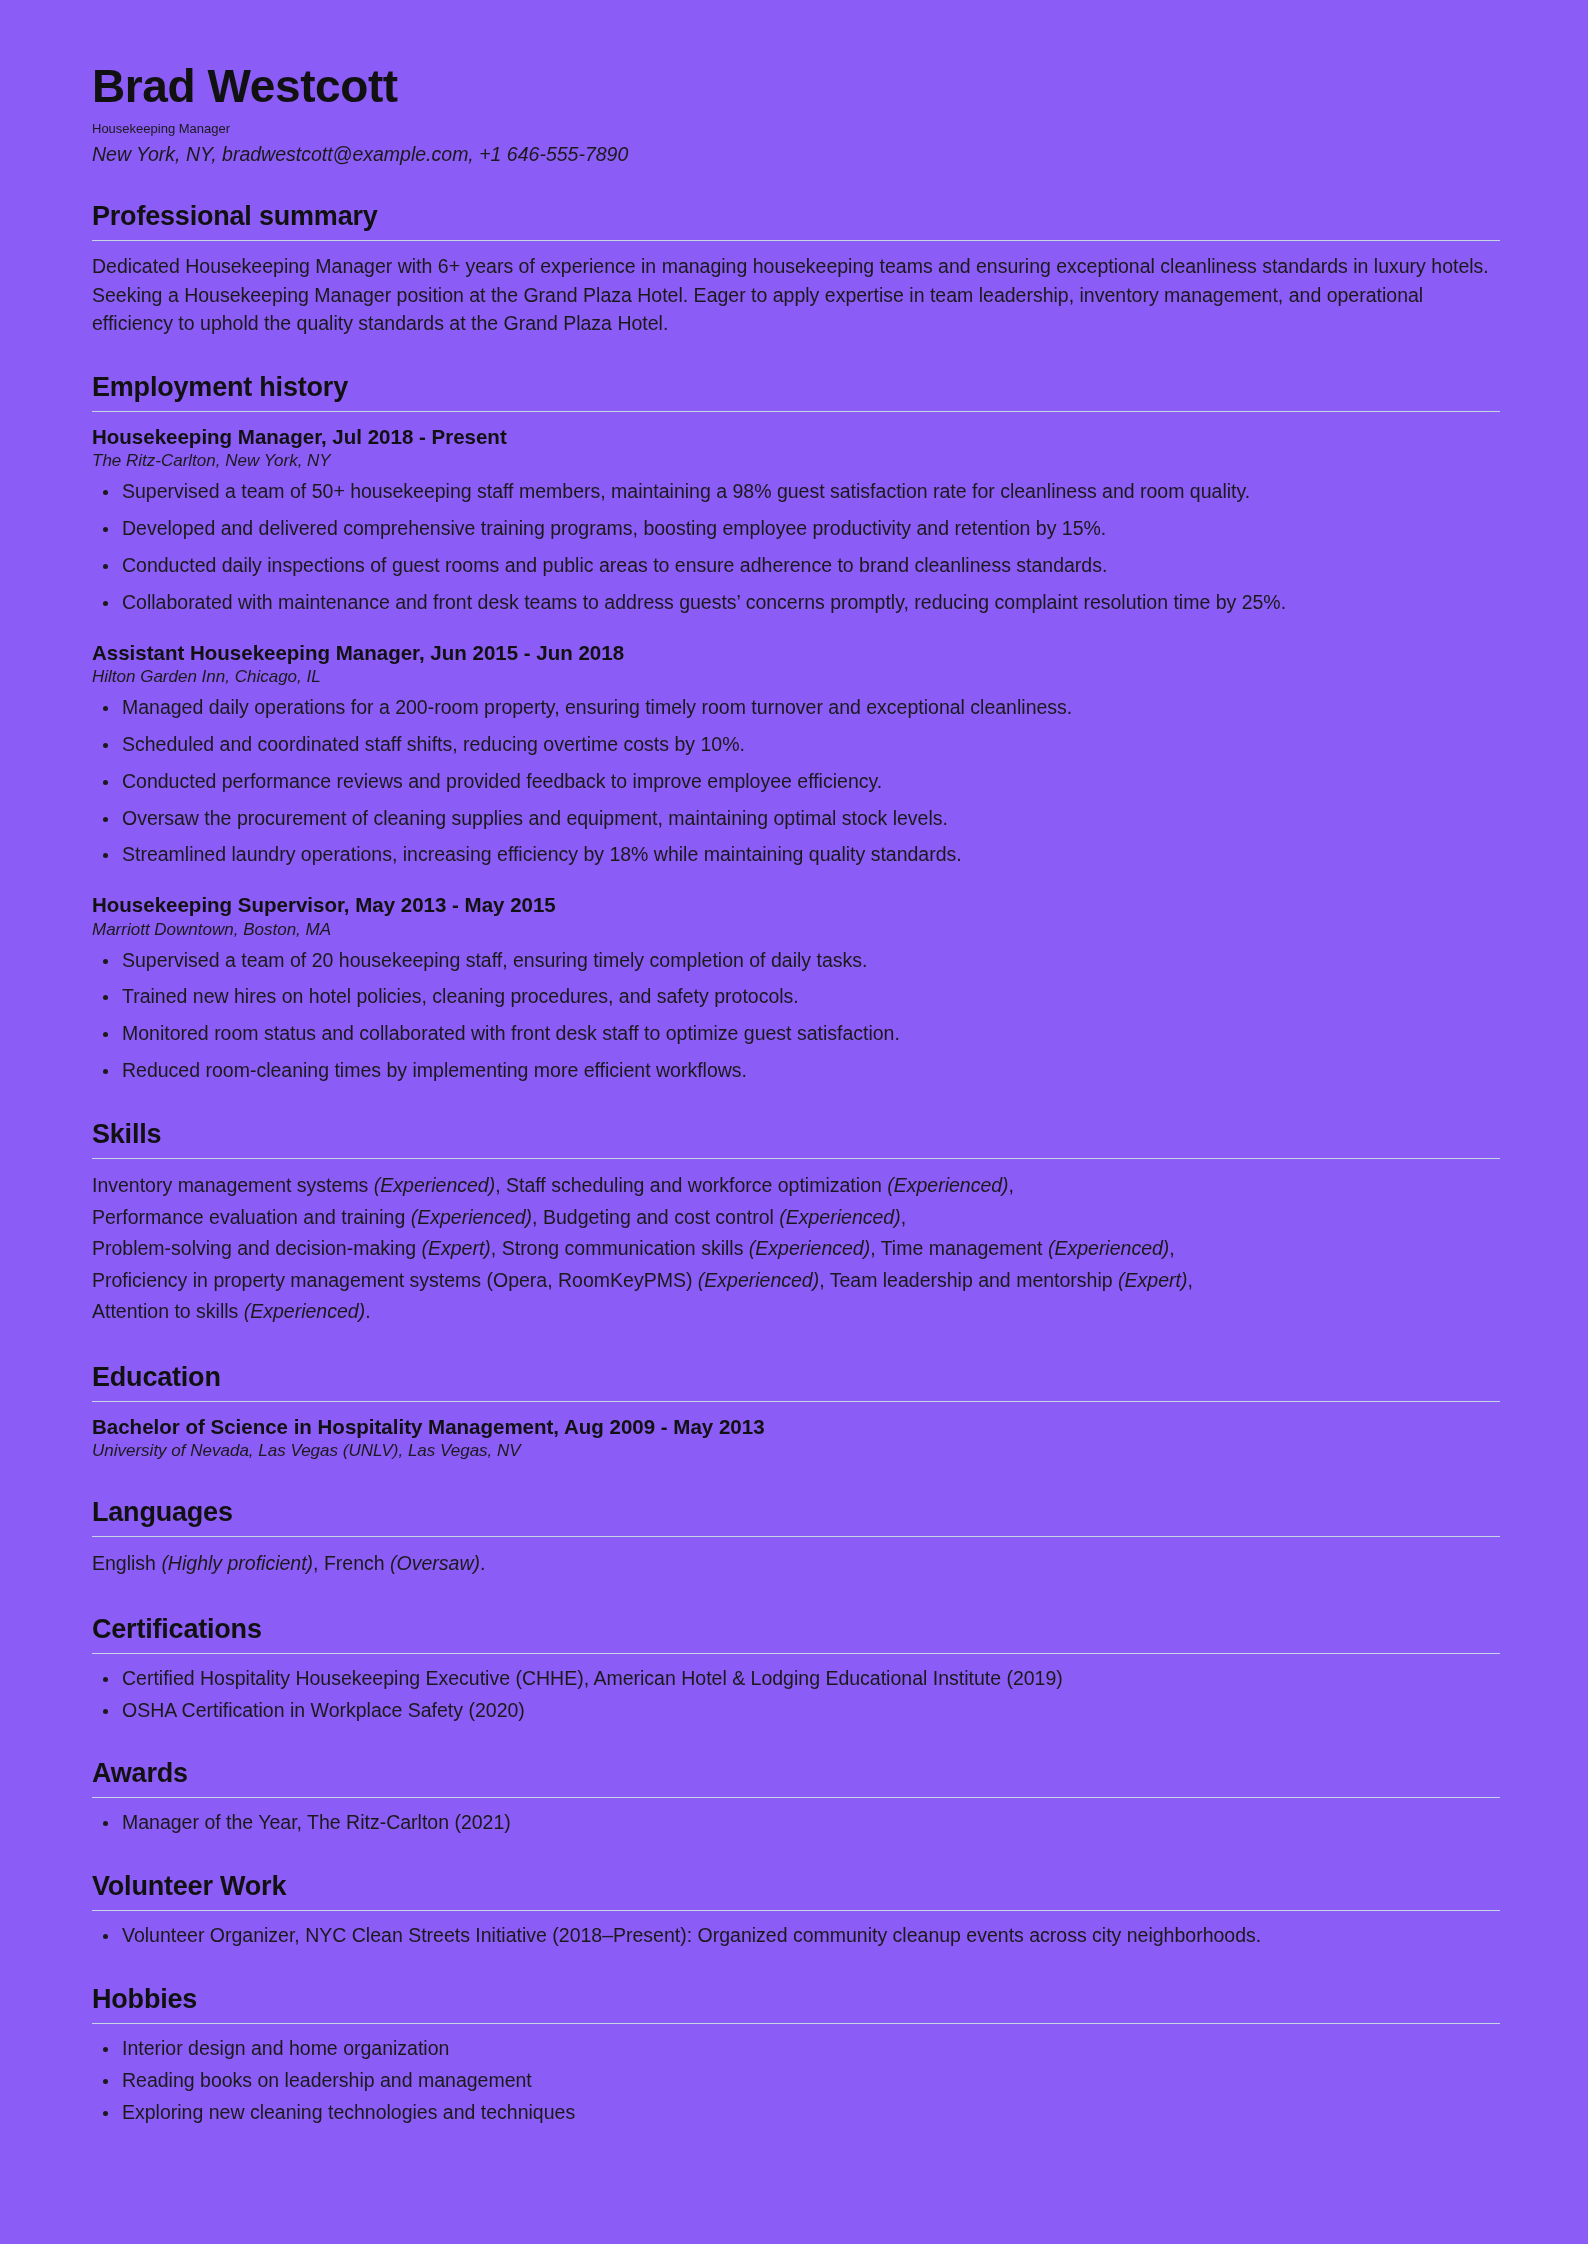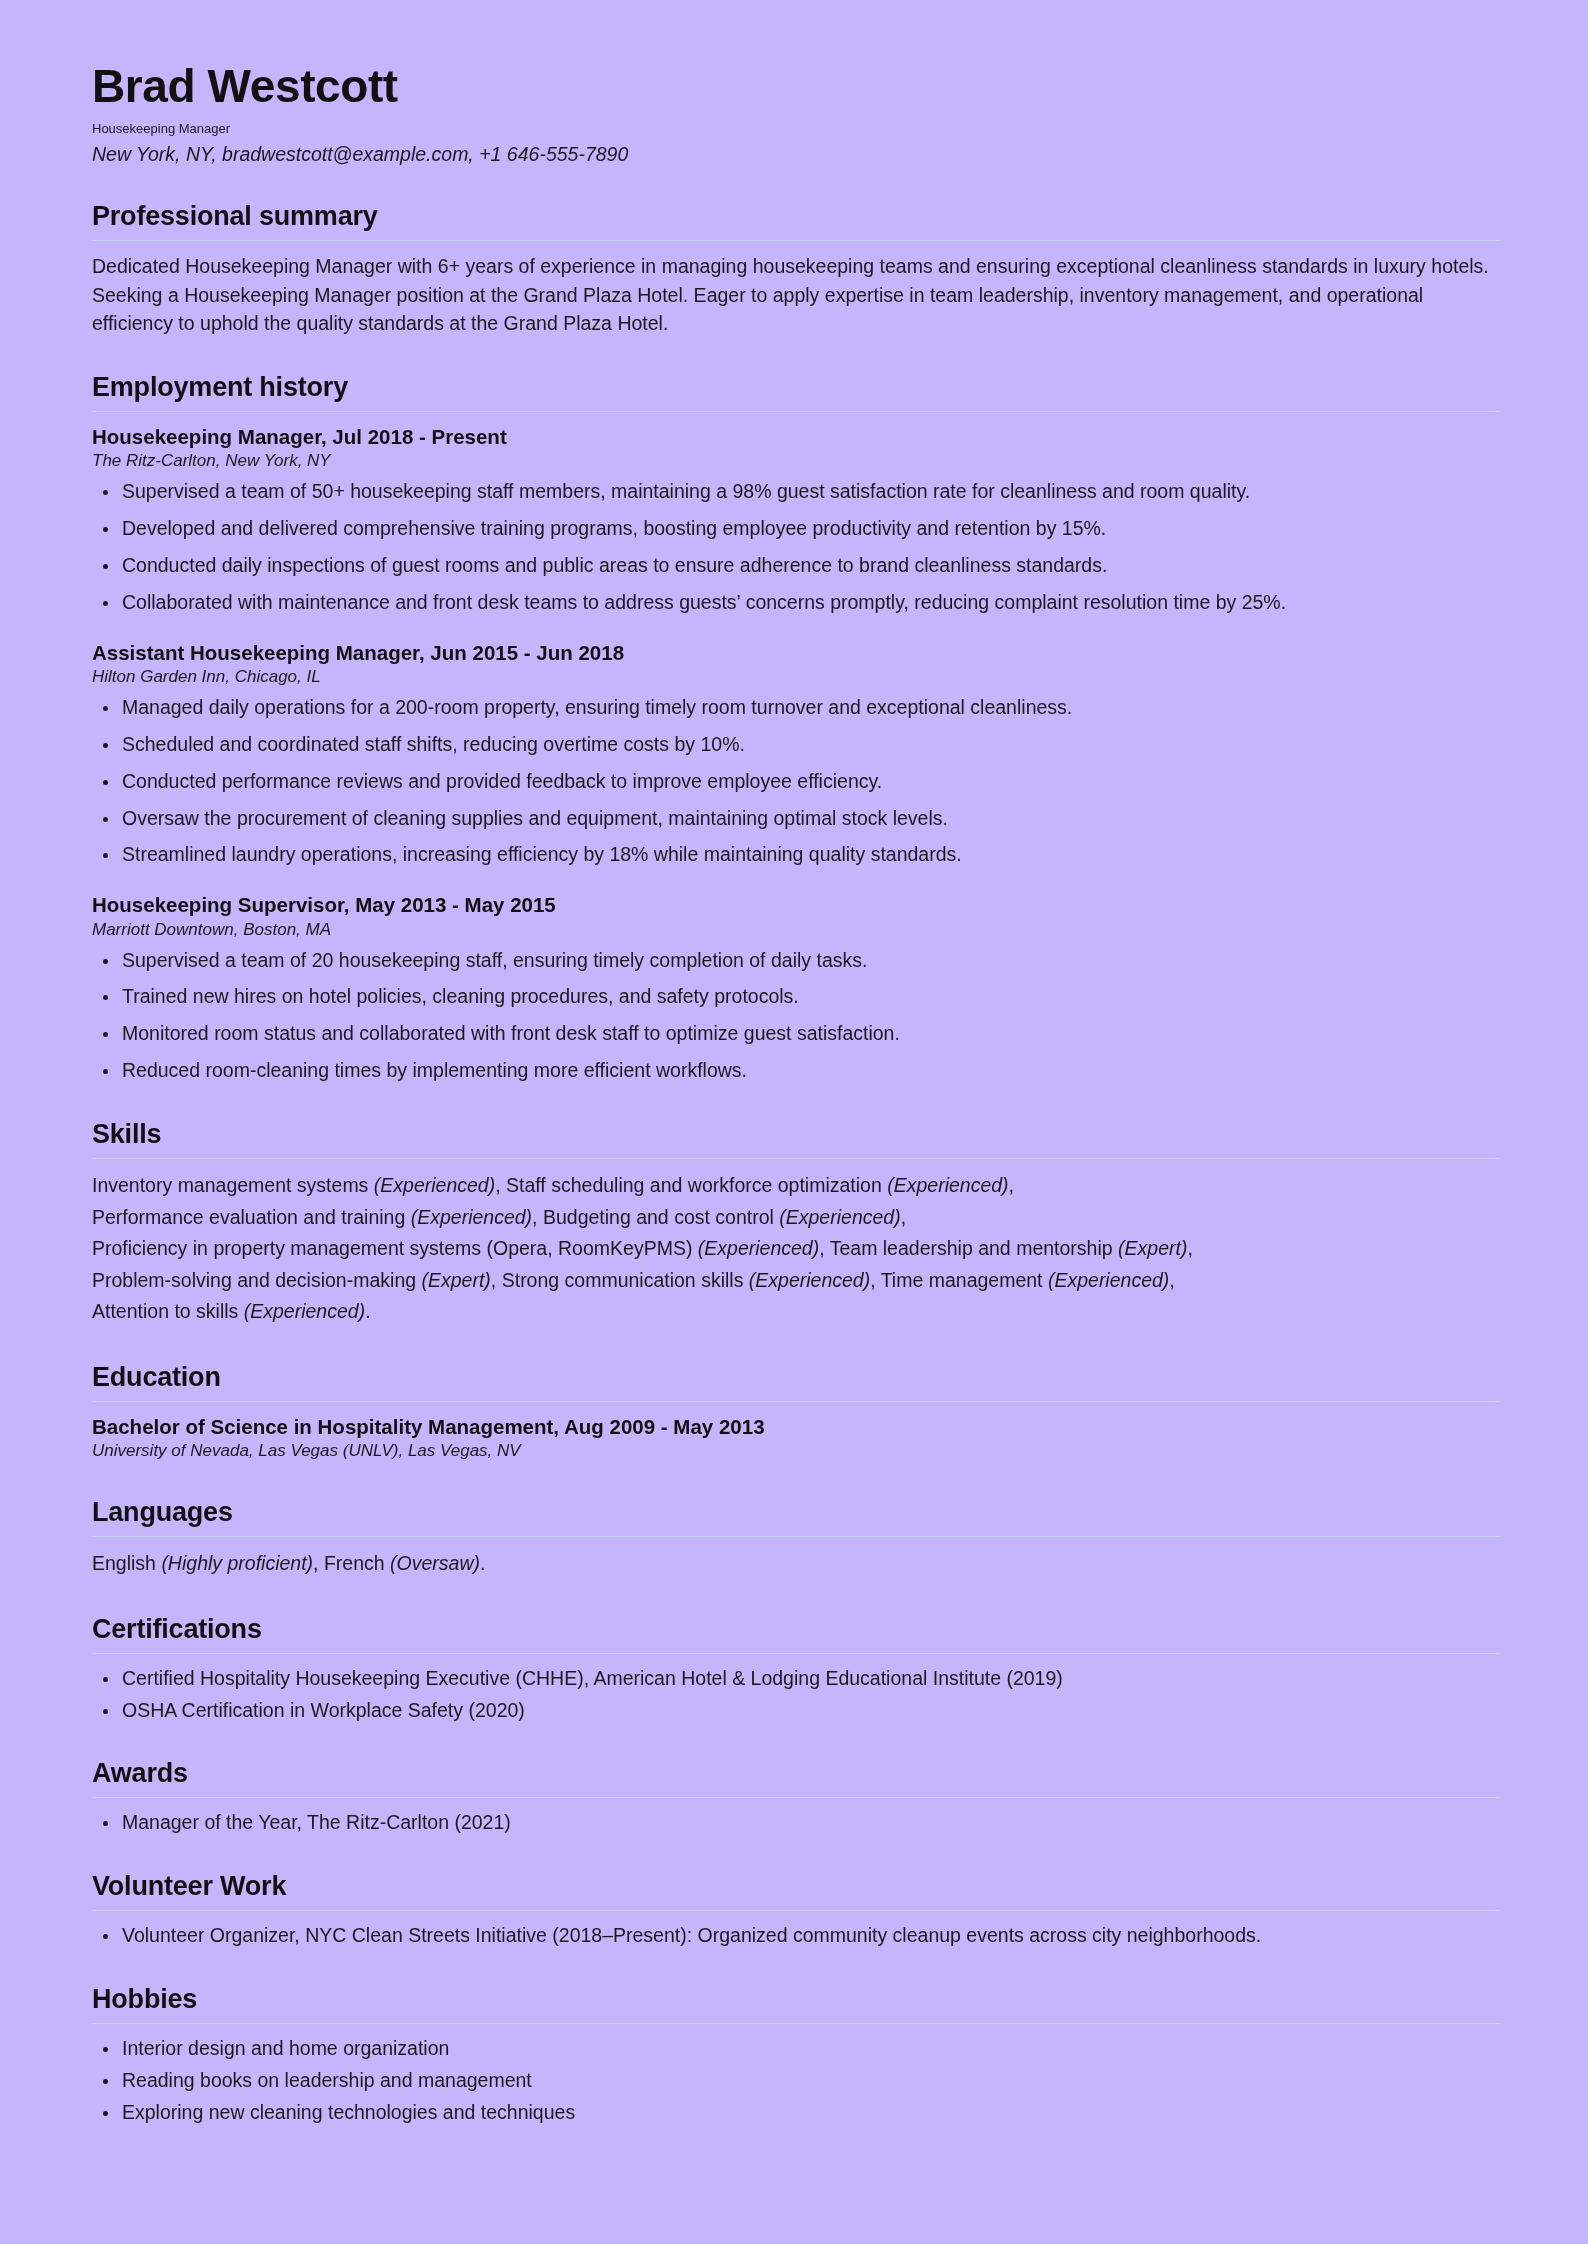--- a/index.html
+++ b/index.html
@@ -12,21 +12,21 @@
     background: #e3f0fb;
     font-family: "Liberation Sans", sans-serif;
     color: #1a1a1a;
     -webkit-font-smoothing: antialiased;
   }
   .page {
     width: 1588px;
     min-height: 2244px;
     box-sizing: border-box;
     padding: 62px 88px 40px 92px;
-    background: #c4b5fd;
+    background: #8b5cf6;
   }
   .resume {
     width: 1408px;
   }
 
   
   .name {
     font-size: 46px;
     font-weight: bold;
     letter-spacing: -0.4px;
@@ -194,22 +194,22 @@
           </div>
         </div>
     </div>
 
     <div class="section">
       <div class="section-title">Skills</div>
       <div class="rule"></div>
       <div id="skills-lines">
           <p class="skill-line"><span>Inventory management systems </span><span class="lvl">(Experienced)</span><span>,  </span><span>Staff scheduling and workforce optimization </span><span class="lvl">(Experienced)</span><span>, </span></p>
           <p class="skill-line"><span>Performance evaluation and training </span><span class="lvl">(Experienced)</span><span>,  </span><span>Budgeting and cost control </span><span class="lvl">(Experienced)</span><span>, </span></p>
+          <p class="skill-line"><span>Problem-solving and decision-making </span><span class="lvl">(Expert)</span><span>,  </span><span>Strong communication skills </span><span class="lvl">(Experienced)</span><span>,  </span><span>Time management </span><span class="lvl">(Experienced)</span><span>, </span></p>
           <p class="skill-line"><span>Proficiency in property management systems (Opera, RoomKeyPMS) </span><span class="lvl">(Experienced)</span><span>,  </span><span>Team leadership and mentorship </span><span class="lvl">(Expert)</span><span>, </span></p>
-          <p class="skill-line"><span>Problem-solving and decision-making </span><span class="lvl">(Expert)</span><span>,  </span><span>Strong communication skills </span><span class="lvl">(Experienced)</span><span>,  </span><span>Time management </span><span class="lvl">(Experienced)</span><span>, </span></p>
           <p class="skill-line"><span>Attention to skills </span><span class="lvl">(Experienced)</span><span>. </span></p>
         </div>
     </div>
 
     <div class="section">
       <div class="section-title">Education</div>
       <div class="rule"></div>
       <div id="education-entries">
           <div class="entry">
             <div class="entry-title">Bachelor of Science in Hospitality Management, Aug 2009 - May 2013</div>

